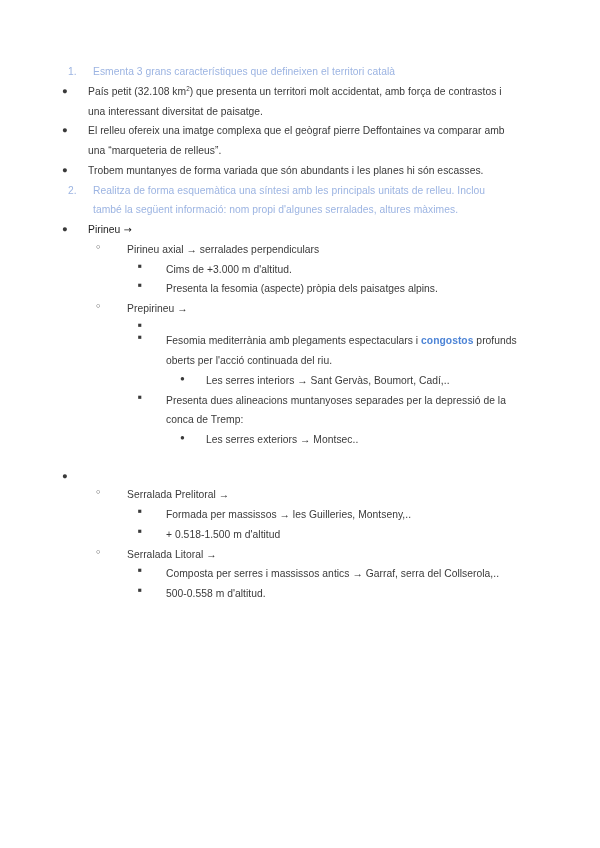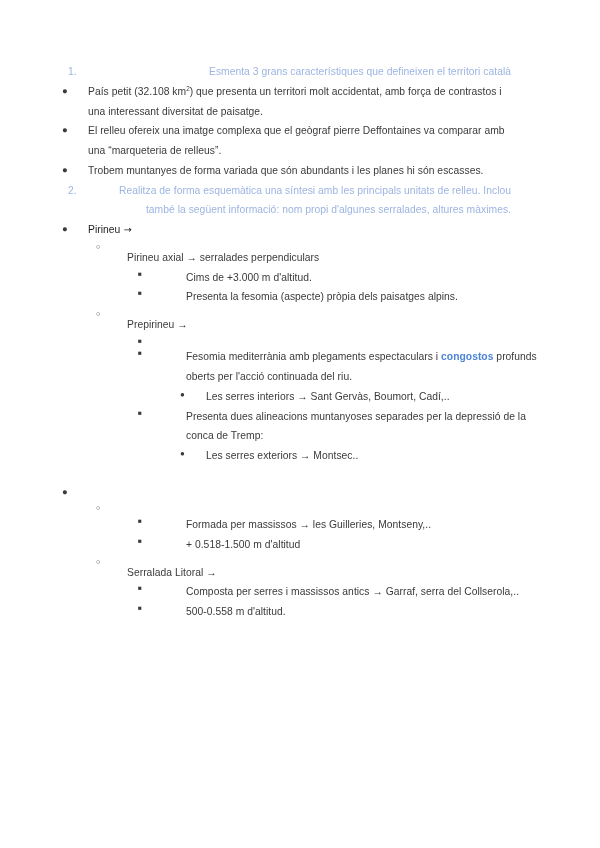--- a/index.html
+++ b/index.html
@@ -49,30 +49,30 @@
 
   
   .lvl1 { margin-left: 0px; }
   .lvl1 > .marker { width: 26px; font-size: 9.5px; }
   .lvl1 > .marker::before { content: "\25CF"; }
   .lvl1 > .txt { max-width: 418px; }
 
   
   .num { margin-left: 6px; color: #9cb4e2; }
   .num > .marker { width: 25px; font-size: 10.3px; color: #9cb4e2; }
-  .num > .txt { color: #9cb4e2; max-width: 418px; text-align: right; }
+  .num > .txt { color: #9cb4e2; max-width: 418px; }
 
   
   .lvl2 { margin-left: 34px; }
   .lvl2 > .marker { width: 31px; font-size: 7.2px; }
   .lvl2 > .marker::before { content: "\25CB"; }
-  .lvl2 > .txt { max-width: 390px; margin-top: 8px; }
-
-  
-  .lvl3 { margin-left: 76px; gap: 20px; }
+  .lvl2 > .txt { max-width: 390px; }
+
+  
+  .lvl3 { margin-left: 76px; }
   .lvl3 > .marker { width: 28px; font-size: 6.5px; }
   .lvl3 > .marker::before { content: "\25A0"; }
   .lvl3 > .txt { max-width: 356px; }
 
   
   .lvl4 { margin-left: 118px; }
   .lvl4 > .marker { width: 26px; font-size: 8px; }
   .lvl4 > .marker::before { content: "\25CF"; }
   .lvl4 > .txt { max-width: 316px; }
 
@@ -163,20 +163,21 @@
     </div>
 
     <div class="spacer"></div>
 
     <div class="row lvl1">
       <span class="marker"></span>
     </div>
 
     <div class="row lvl2">
       <span class="marker"></span>
+      <span class="txt">Serralada Prelitoral →</span>
     </div>
 
     <div class="row lvl3">
       <span class="marker"></span>
       <span class="txt">Formada per massissos → les Guilleries, Montseny,..</span>
     </div>
 
     <div class="row lvl3">
       <span class="marker"></span>
       <span class="txt">+ 0.518-1.500 m d'altitud</span>

